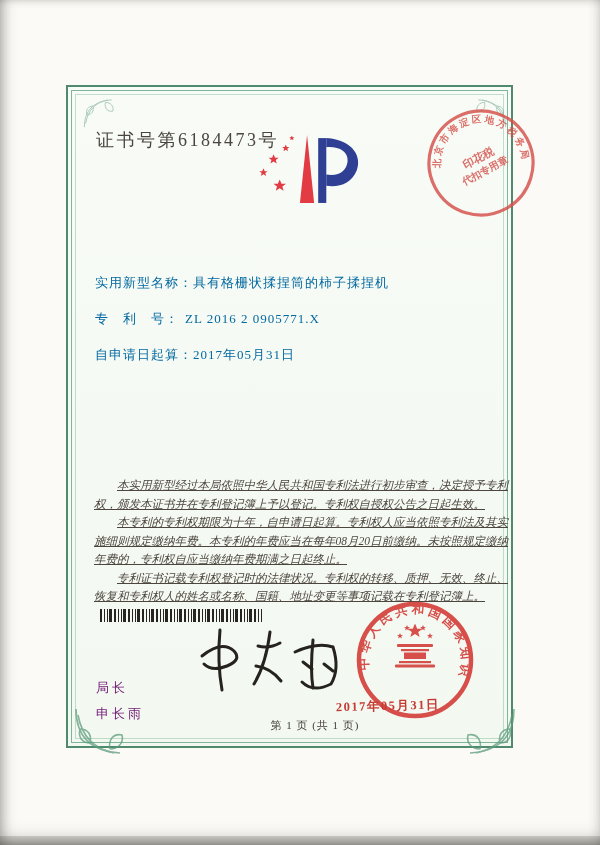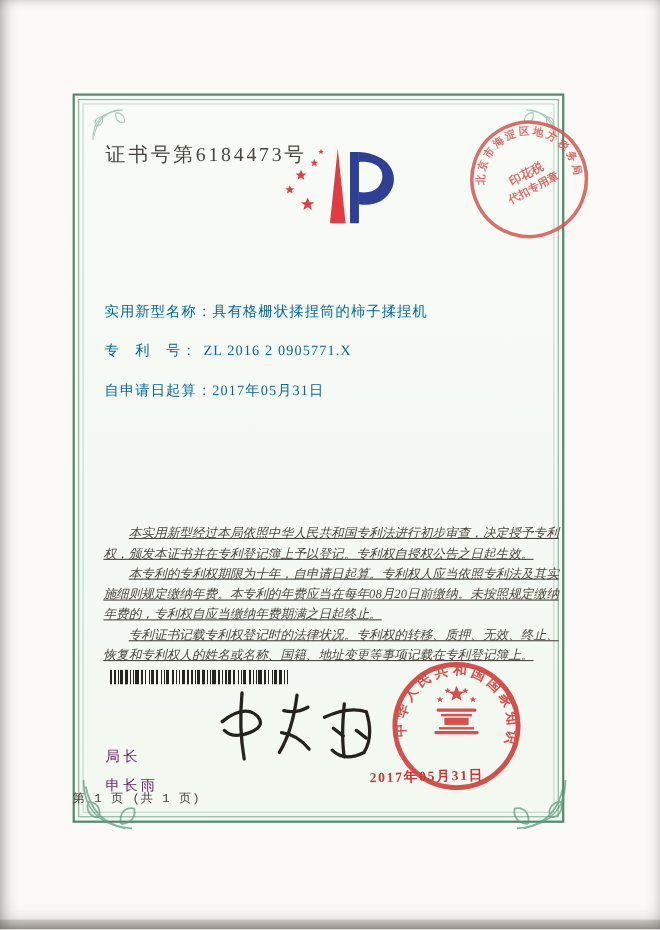--- a/index.html
+++ b/index.html
@@ -61,22 +61,22 @@
   .seal-date{
     position:absolute;left:336px;top:697px;width:170px;
     font-size:12.5px;letter-spacing:1.5px;color:#c43a33;transform:rotate(-1.5deg);
     font-weight:600;
   }
   .tax-stamp{
     position:absolute;left:421px;top:103px;width:120px;height:120px;
     transform:rotate(-28deg);opacity:.82;
   }
   .footer{
-    position:absolute;left:66px;top:718px;width:498px;
-    font-size:11px;letter-spacing:1px;color:#44403a;font-family:Liberation Mono, monospace;
+    position:absolute;left:66px;top:718px;width:498px;text-align:center;
+    font-size:11px;letter-spacing:1px;color:#44403a;
   }
   .edge-bottom{position:absolute;left:0;right:0;bottom:0;height:9px;
     background:linear-gradient(#d9d7d1,#bab8b2);z-index:40;}
 </style>
 </head>
 <body>
 
 <div class="page">
 
   <svg width="0" height="0" style="position:absolute">

